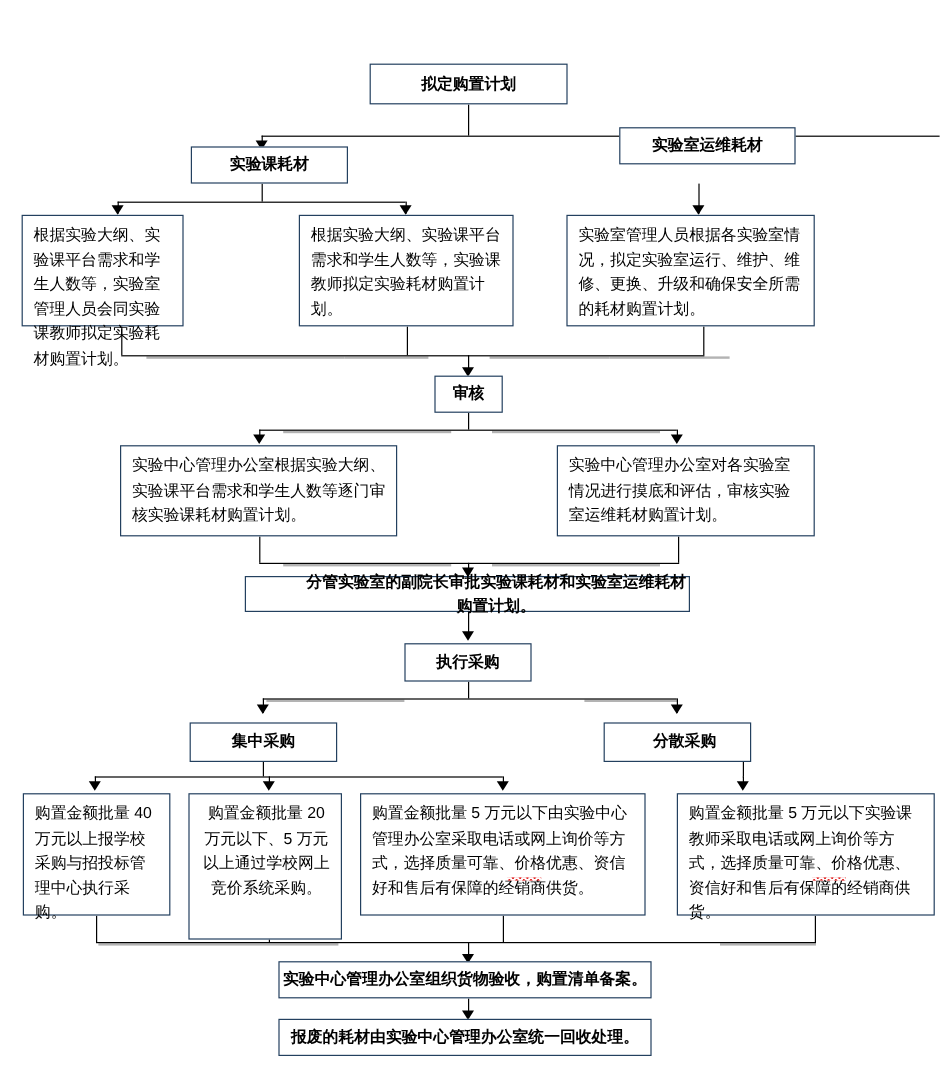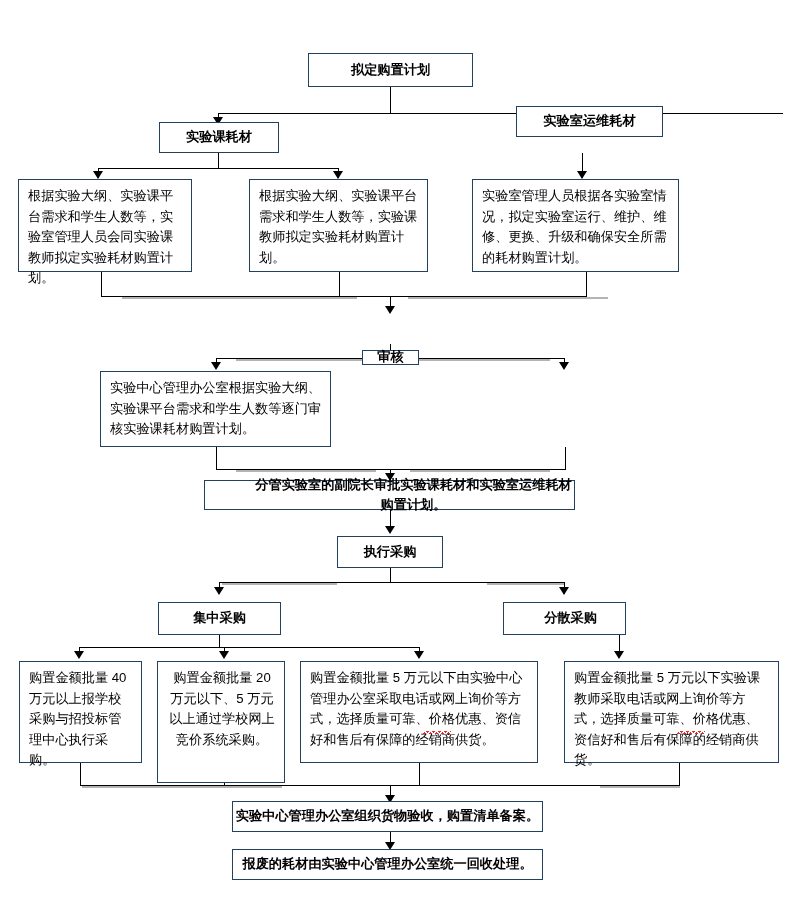--- a/index.html
+++ b/index.html
@@ -116,39 +116,39 @@
   <div class="vline" style="left:390px; top:87px; height:26px;"></div>
 
   <div class="hline" style="left:218px; top:113px; width:565px;"></div>
   <div class="hline" style="left:218px; top:113px; width:1px; height:0;"></div>
 
   <div class="vline" style="left:218px; top:113px; height:12px;"></div>
   <div class="vline" style="left:582px; top:113px; height:12px;"></div>
   <div class="arrow" style="left:213px; top:117px;"></div>
   <div class="arrow" style="left:577px; top:117px;"></div>
 
-  <div class="box one-line" style="left:159px; top:122px; width:120px; height:31px;">
+  <div class="box one-line" style="left:159px; top:122px; width:131px; height:31px;">
     <span class="txt">实验课耗材</span>
   </div>
 
   <div class="box one-line" style="left:516px; top:106px; width:147px; height:31px;">
     <span class="txt">实验室运维耗材</span>
   </div>
 
   <div class="vline" style="left:218px; top:153px; height:15px;"></div>
   <div class="hline" style="left:98px; top:168px; width:240px;"></div>
   <div class="vline" style="left:98px; top:168px; height:10px;"></div>
   <div class="vline" style="left:338px; top:168px; height:10px;"></div>
   <div class="arrow" style="left:93px; top:171px;"></div>
   <div class="arrow" style="left:333px; top:171px;"></div>
 
   <div class="vline" style="left:582px; top:153px; height:25px;"></div>
   <div class="arrow" style="left:577px; top:171px;"></div>
 
-  <div class="box para" style="left:18px; top:179px; width:174px; height:93px;">
+  <div class="box para" style="left:18px; top:179px; width:135px; height:93px;">
     <span class="txt">根据实验大纲、实验课平台需求和学生人数等，实验室管理人员会同实验课教师拟定实验耗材购置计划。</span>
   </div>
 
   <div class="box para" style="left:249px; top:179px; width:179px; height:93px;">
     <span class="txt">根据实验大纲、实验课平台需求和学生人数等，实验课教师拟定实验耗材购置计划。</span>
   </div>
 
   <div class="box para" style="left:472px; top:179px; width:207px; height:93px;">
     <span class="txt">实验室管理人员根据各实验室情况，拟定实验室运行、维护、维修、更换、升级和确保安全所需的耗材购置计划。</span>
   </div>
@@ -157,37 +157,40 @@
   <div class="vline" style="left:339px; top:272px; height:24px;"></div>
   <div class="vline" style="left:586px; top:272px; height:24px;"></div>
   <div class="hshadow" style="left:122px; top:297px; width:165px;"></div>
   <div class="hshadow" style="left:287px; top:297px; width:70px;"></div>
   <div class="hshadow" style="left:408px; top:297px; width:100px;"></div>
   <div class="hshadow" style="left:508px; top:297px; width:100px;"></div>
   <div class="hline" style="left:101px; top:296px; width:486px;"></div>
   <div class="vline" style="left:390px; top:296px; height:14px;"></div>
   <div class="arrow" style="left:385px; top:306px;"></div>
 
-  <div class="box one-line" style="left:362px; top:313px; width:57px; height:15px;margin-top:37px;">
+  <div class="box one-line" style="left:362px; top:313px; width:57px; height:31px;">
     <span class="txt">审核</span>
   </div>
 
   <div class="vline" style="left:390px; top:344px; height:14px;"></div>
   <div class="hline" style="left:216px; top:358px; width:348px;"></div>
   <div class="hshadow" style="left:236px; top:359px; width:140px;"></div>
   <div class="hshadow" style="left:410px; top:359px; width:140px;"></div>
   <div class="vline" style="left:216px; top:358px; height:10px;"></div>
   <div class="vline" style="left:564px; top:358px; height:10px;"></div>
   <div class="arrow" style="left:211px; top:362px;"></div>
   <div class="arrow" style="left:559px; top:362px;"></div>
 
   <div class="box para" style="left:100px; top:371px; width:231px; height:76px;">
     <span class="txt">实验中心管理办公室根据实验大纲、实验课平台需求和学生人数等逐门审核实验课耗材购置计划。</span>
   </div>
 
+  <div class="box para" style="left:464px; top:371px; width:215px; height:76px;">
+    <span class="txt">实验中心管理办公室对各实验室情况进行摸底和评估，审核实验室运维耗材购置计划。</span>
+  </div>
 
   <div class="vline" style="left:216px; top:447px; height:22px;"></div>
   <div class="vline" style="left:565px; top:447px; height:22px;"></div>
   <div class="hline" style="left:216px; top:469px; width:350px;"></div>
   <div class="hshadow" style="left:236px; top:470px; width:140px;"></div>
   <div class="hshadow" style="left:410px; top:470px; width:140px;"></div>
   <div class="vline" style="left:390px; top:469px; height:10px;"></div>
   <div class="arrow" style="left:385px; top:473px;"></div>
 
   <div class="box one-line" style="left:204px; top:480px; width:371px; height:30px;padding-left:48px;">

